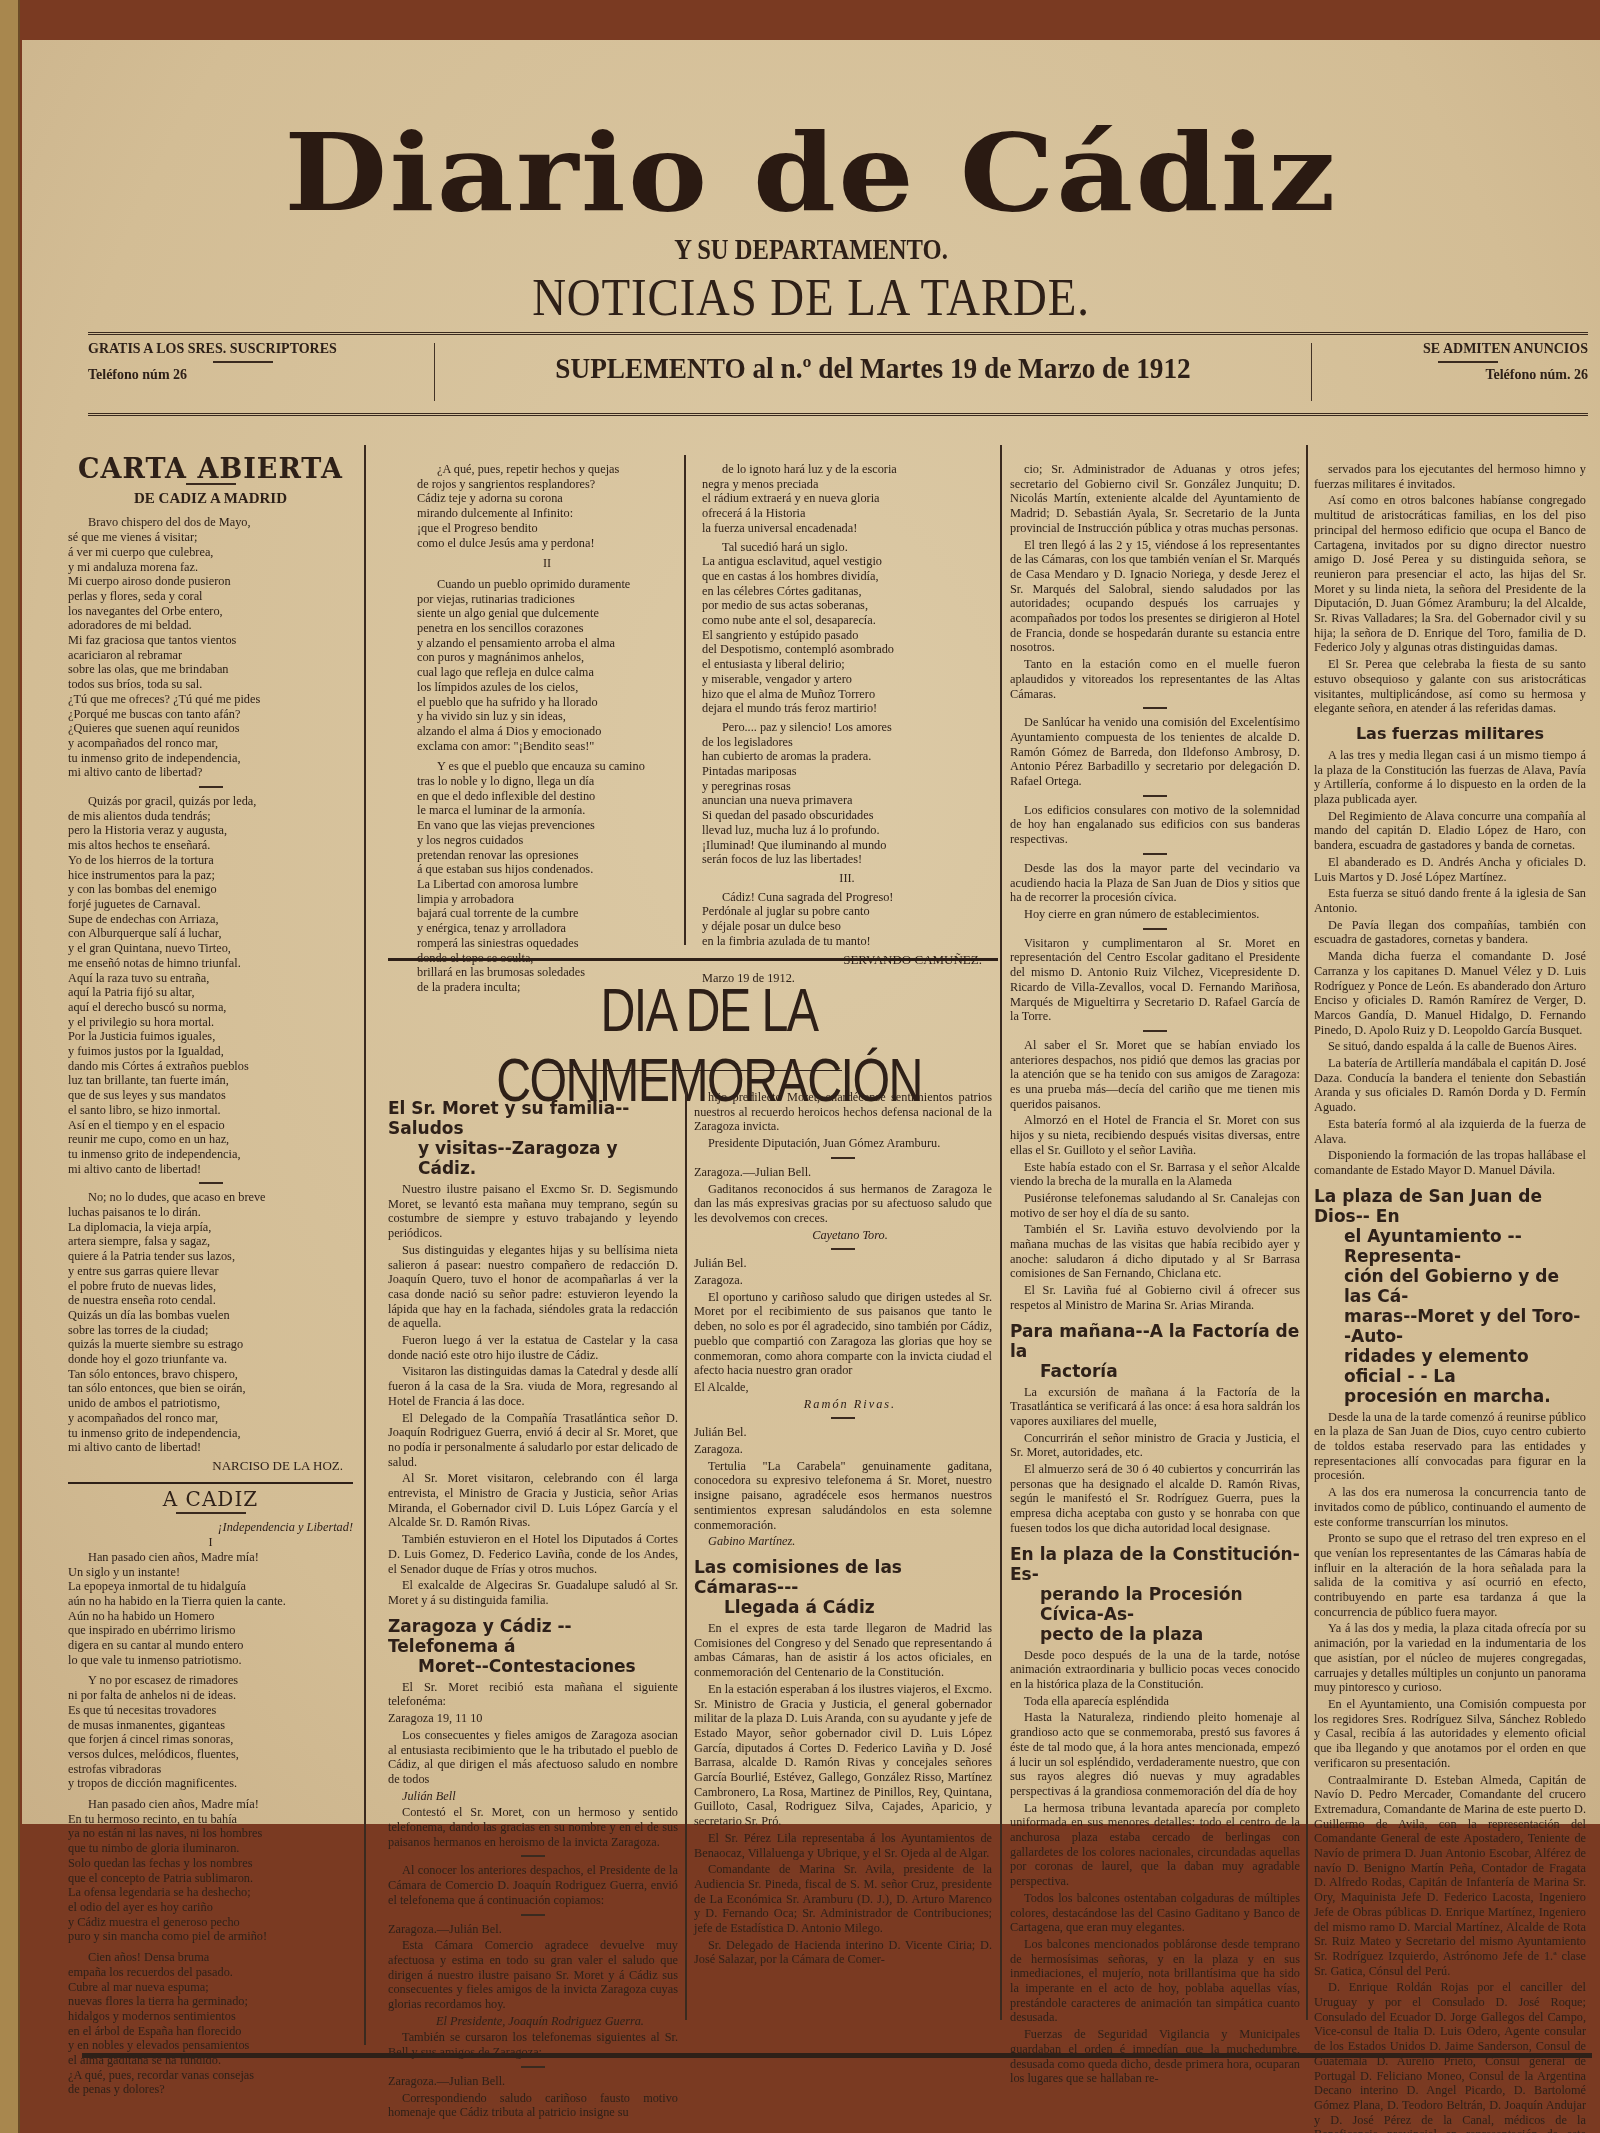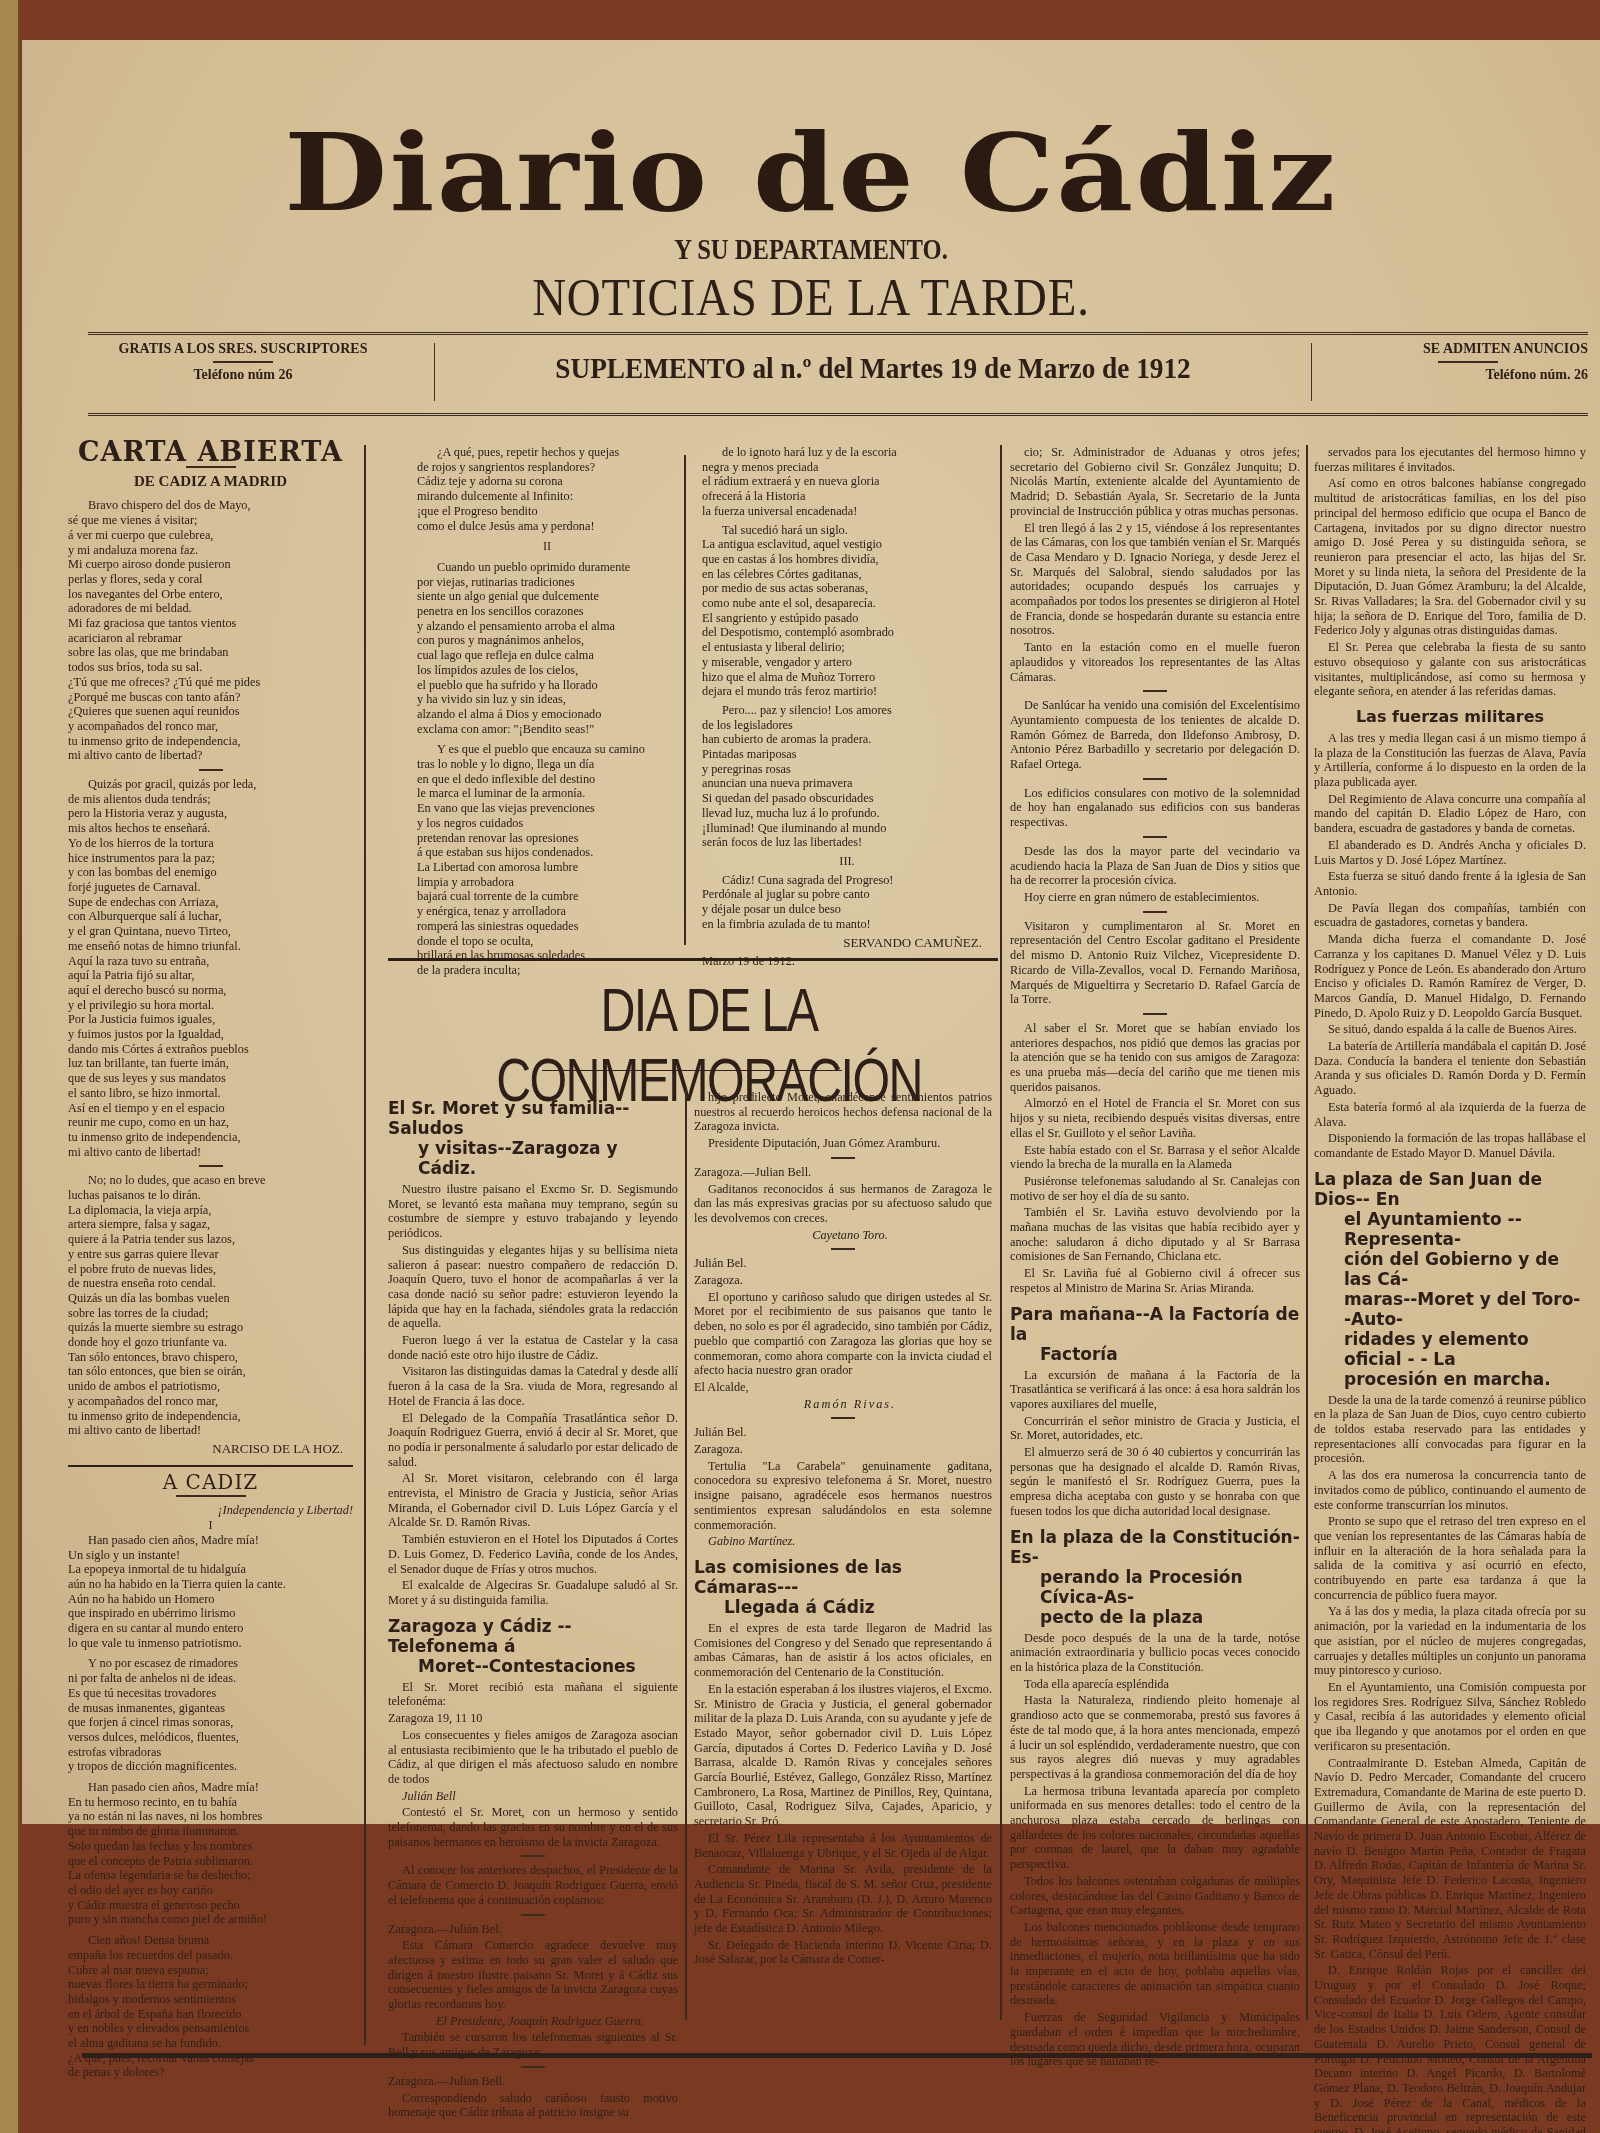--- a/index.html
+++ b/index.html
@@ -5,25 +5,25 @@
   html,body{margin:0;padding:0;}
   body{width:1600px;height:2133px;background:#7a3a22;position:relative;overflow:hidden;font-family:"Liberation Serif","DejaVu Serif",serif;color:#2e2018;}
   .binding{position:absolute;left:0;top:0;width:18px;height:2133px;background:#a8874e;border-right:2px solid #6b4a26;}
   .page{position:absolute;left:22px;top:40px;width:1578px;height:1784px;background:#d6c29c;
         background-image:radial-gradient(ellipse at 50% 40%, #dccaa6 0%, #d3bd95 70%, #c9b088 100%);}
   .mast{position:absolute;left:0;right:0;top:80px;text-align:center;}
   .mast .title{font-family:"DejaVu Serif","Liberation Serif",serif;font-weight:bold;font-size:106px;letter-spacing:2px;line-height:1;color:#2a1a12;transform:scaleX(1.12);}
   .mast .sub{font-family:"Liberation Serif",serif;font-weight:bold;font-size:30px;margin-top:6px;transform:scaleX(.82);}
   .mast .sub2{font-family:"Liberation Serif",serif;font-size:52px;margin-top:2px;transform:scaleX(.9);letter-spacing:1px;}
   .infobar{position:absolute;left:66px;width:1500px;top:292px;height:78px;border-top:3px double #3a2a1f;border-bottom:3px double #3a2a1f;}
-  .infobar .l{position:absolute;left:0;top:6px;width:310px;text-align:center;font-size:14px;font-weight:bold;}
+  .infobar .l{position:absolute;left:0;top:6px;width:310px;text-align:left;font-size:14px;font-weight:bold;}
   .infobar .c{position:absolute;left:318px;top:8px;width:932px;border-left:1px solid #3a2a1f;border-right:1px solid #3a2a1f;height:58px;text-align:center;font-size:29px;font-weight:bold;line-height:50px;transform:scaleX(.94);}
   .infobar .r{position:absolute;right:0;top:6px;width:240px;text-align:right;font-size:14px;font-weight:bold;}
   .infobar .rule{width:60px;height:2px;background:#3a2a1f;margin:4px auto;}
-  .col{position:absolute;top:405px;font-size:12.3px;line-height:14.7px;}
+  .col{position:absolute;top:422px;font-size:12.3px;line-height:14.7px;}
   .col p{margin:0 0 2px 0;text-indent:14px;text-align:justify;}
   .vl{position:absolute;width:2px;background:#3a2a1f;}
   .hd1{font-weight:bold;font-size:27px;letter-spacing:1px;text-align:center;font-family:"DejaVu Serif",serif;}
   .hd2{font-weight:bold;font-size:15px;text-align:center;margin:6px 0 10px;}
   .dash{width:24px;height:2px;background:#3a2a1f;margin:6px auto;}
   .poem p{text-indent:0;margin:0;text-align:left;white-space:nowrap;}
   .poem .ind{text-indent:20px;}
   .sig{text-align:right;font-size:13px;margin:4px 10px;}
   .sec{font-weight:bold;font-size:17px;line-height:20px;margin:8px 0 4px;font-family:"DejaVu Sans","Liberation Sans",sans-serif;}
   .sec .ind{padding-left:30px;display:block;}

